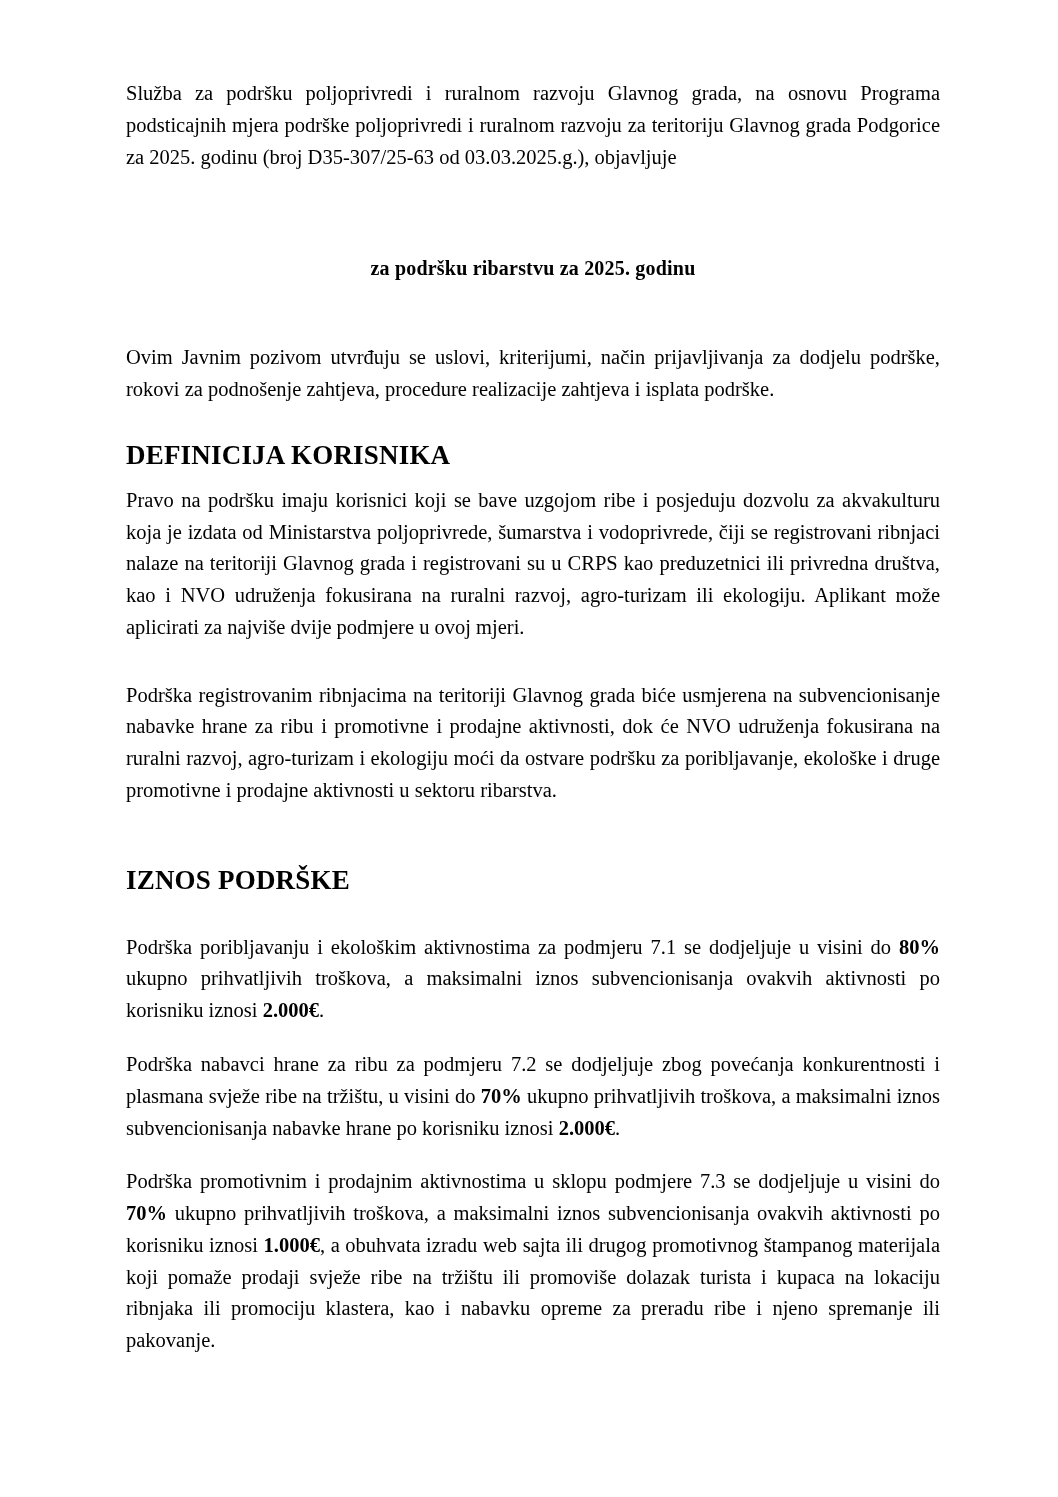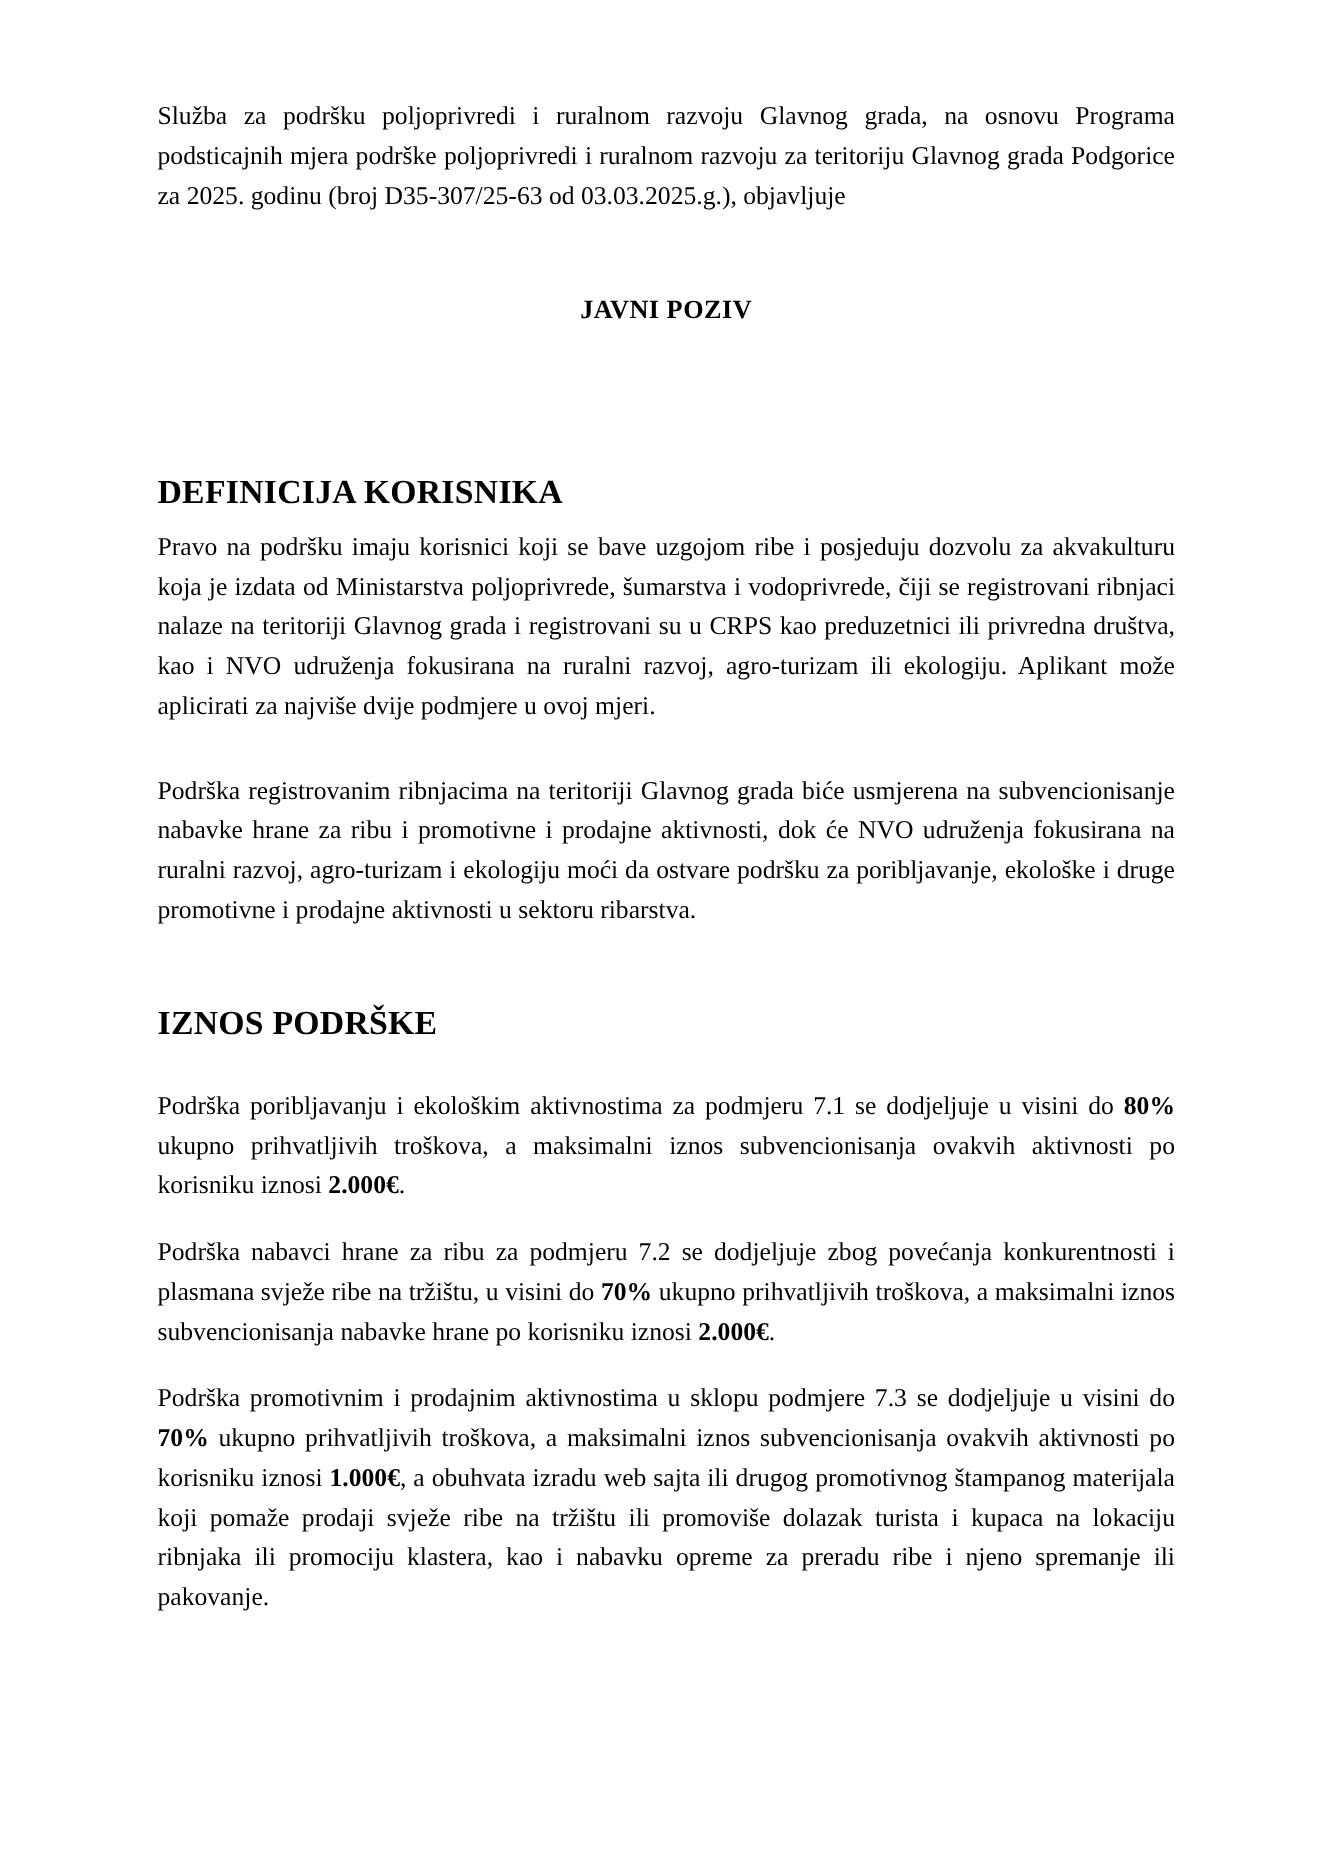--- a/index.html
+++ b/index.html
@@ -58,28 +58,29 @@
 </style>
 </head>
 <body>
 
 <div class="page">
 
   <p class="intro">Služba za podršku poljoprivredi i ruralnom razvoju Glavnog grada, na osnovu Programa podsticajnih mjera podrške poljoprivredi i ruralnom razvoju za teritoriju Glavnog grada Podgorice za 2025. godinu (broj D35-307/25-63 od 03.03.2025.g.), objavljuje</p>
 
   <div class="spacer-lg"></div>
 
-  <p class="title-main">JAVNI POZIV</p>
 
   <div class="spacer-sm"></div>
 
+  <p class="title-sub">za  podršku ribarstvu  za 2025. godinu</p>
 
   <div class="spacer-lg"></div>
 
 
+  <p class="para">Ovim Javnim pozivom utvrđuju se uslovi, kriterijumi, način prijavljivanja za dodjelu podrške, rokovi za podnošenje zahtjeva, procedure realizacije zahtjeva i isplata podrške.</p>
 
   <div class="spacer-md"></div>
 
   <h2 class="section">DEFINICIJA KORISNIKA</h2>
 
   <div class="spacer-xs"></div>
 
   <p>Pravo na podršku imaju korisnici koji se bave uzgojom ribe i posjeduju dozvolu za akvakulturu koja je izdata od Ministarstva poljoprivrede, šumarstva i vodoprivrede, čiji se registrovani ribnjaci nalaze na teritoriji Glavnog grada i registrovani su u CRPS  kao preduzetnici ili privredna društva, kao i NVO udruženja fokusirana na ruralni razvoj, agro-turizam ili ekologiju. Aplikant može aplicirati za najviše dvije podmjere u ovoj mjeri.</p>
 
   <div class="spacer-sm"></div>

